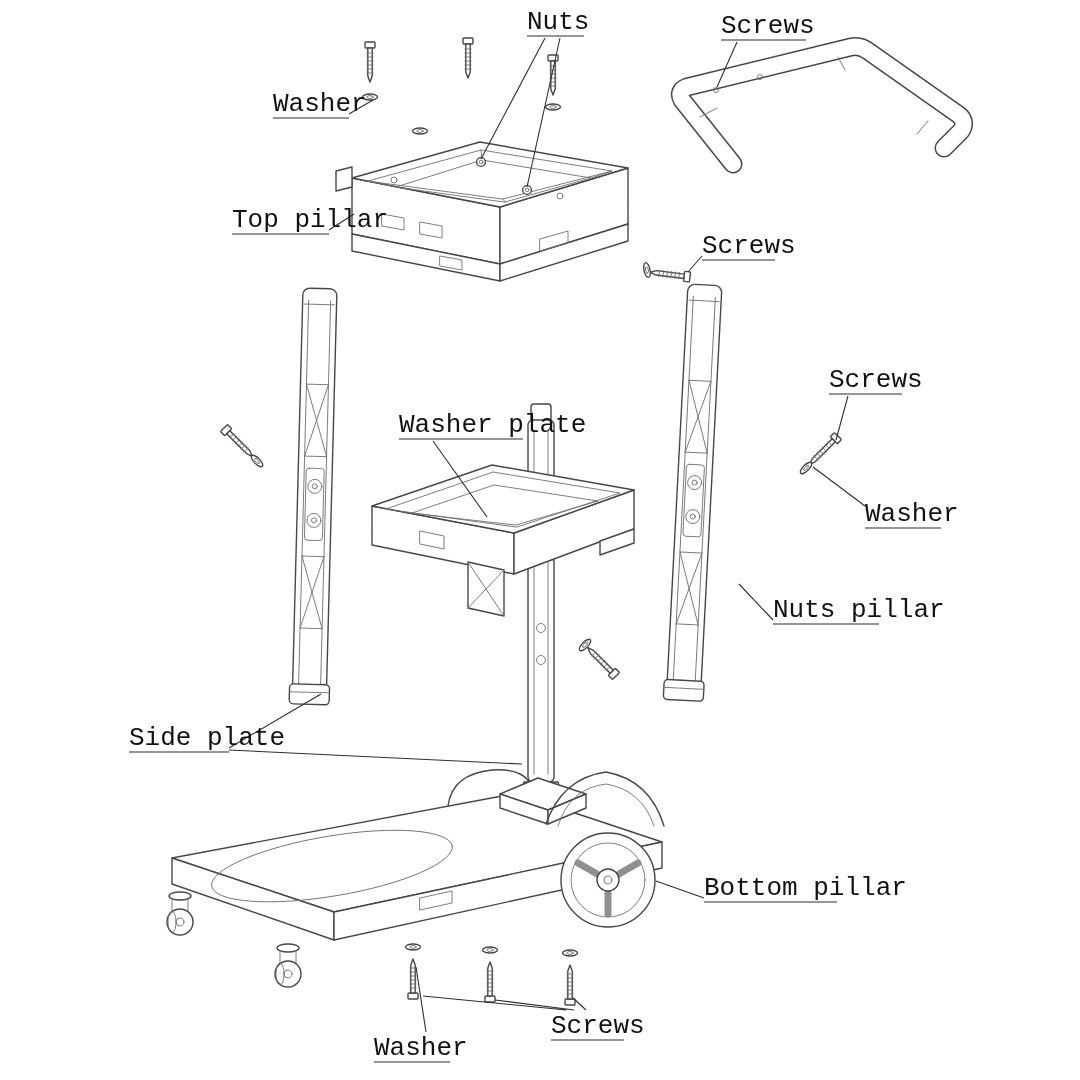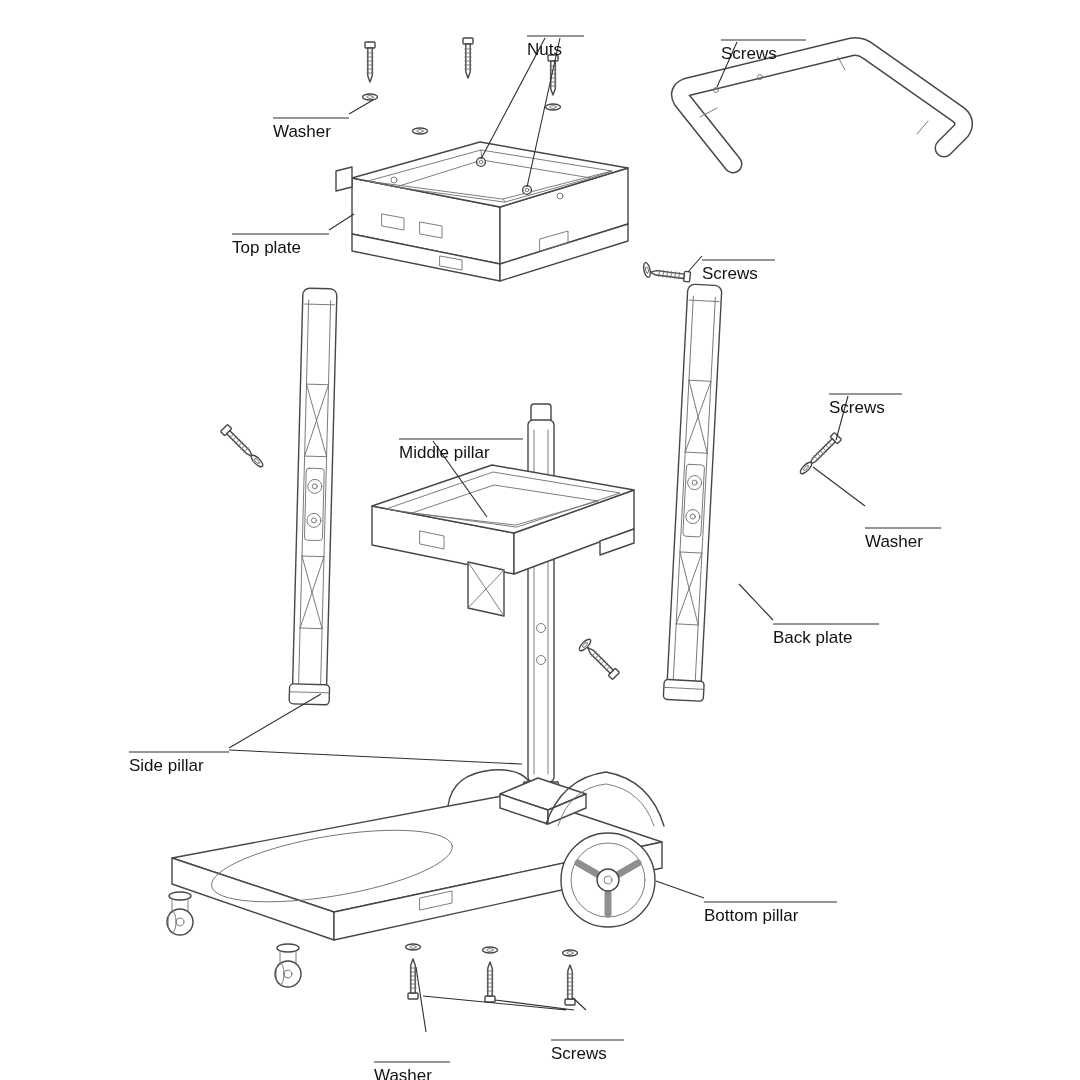--- a/index.html
+++ b/index.html
@@ -4,23 +4,23 @@
 <style>
   :root{
     --background:#ffffff; --line:#474747; --detail:#6f6f6f; --leader:#2f2f2f; --text:#121212;
   }
   html,body{margin:0;padding:0;}
   body{width:1080px;height:1080px;background:var(--background);overflow:hidden;}
   .stage{position:relative;width:1080px;height:1080px;background:var(--background);}
   .stage svg{position:absolute;left:0;top:0;}
   .lbl{
     position:absolute;
-    font-family:Liberation Sans, sans-serif;
-    font-size:17px; line-height:1.15;
-    color:var(--text); white-space:nowrap;margin-top:32px;
+    font-family:Liberation Mono, monospace;
+    font-size:26px; line-height:1.15;
+    color:var(--text); white-space:nowrap;
   }
   .p{stroke:var(--line);stroke-width:1.4;fill:#fff;stroke-linejoin:round;stroke-linecap:round;}
   .o{stroke:var(--line);stroke-width:1.4;fill:none;stroke-linejoin:round;stroke-linecap:round;}
   .t{stroke:var(--detail);stroke-width:0.9;fill:none;stroke-linejoin:round;stroke-linecap:round;}
   .leader{stroke:var(--leader);stroke-width:1.1;fill:none;}
   .tubeA{stroke:var(--line);stroke-width:19;fill:none;stroke-linecap:round;stroke-linejoin:round;}
   .tubeB{stroke:#fff;stroke-width:16;fill:none;stroke-linecap:round;stroke-linejoin:round;}
   .spoke{stroke:#8f8f8f;stroke-width:7;stroke-linecap:round;}
 </style>
 </head>
@@ -223,24 +223,24 @@
     <path class="leader" d="M426,1032 L416,967"></path>
 
     <line class="leader" x1="551" y1="1040" x2="624" y2="1040"></line>
     <path class="leader" d="M566,1010 L423,996 M574,1010 L495,1000 M586,1010 L573,998"></path>
   </g>
 </svg>
 
   <div class="lbl" style="left:527px;top:8px">Nuts</div>
   <div class="lbl" style="left:721px;top:12px">Screws</div>
   <div class="lbl" style="left:273px;top:90px">Washer</div>
-  <div class="lbl" style="left:232px;top:206px">Top plate</div>
+  <div class="lbl" style="left:232px;top:206px">Top pillar</div>
   <div class="lbl" style="left:702px;top:232px">Screws</div>
-  <div class="lbl" style="left:399px;top:411px">Middle pillar</div>
+  <div class="lbl" style="left:399px;top:411px">Washer plate</div>
   <div class="lbl" style="left:829px;top:366px">Screws</div>
   <div class="lbl" style="left:865px;top:500px">Washer</div>
-  <div class="lbl" style="left:773px;top:596px">Back plate</div>
-  <div class="lbl" style="left:129px;top:724px">Side pillar</div>
+  <div class="lbl" style="left:773px;top:596px">Nuts pillar</div>
+  <div class="lbl" style="left:129px;top:724px">Side plate</div>
   <div class="lbl" style="left:704px;top:874px">Bottom pillar</div>
   <div class="lbl" style="left:374px;top:1034px">Washer</div>
   <div class="lbl" style="left:551px;top:1012px">Screws</div>
 
 </div>
 
 </body></html>

